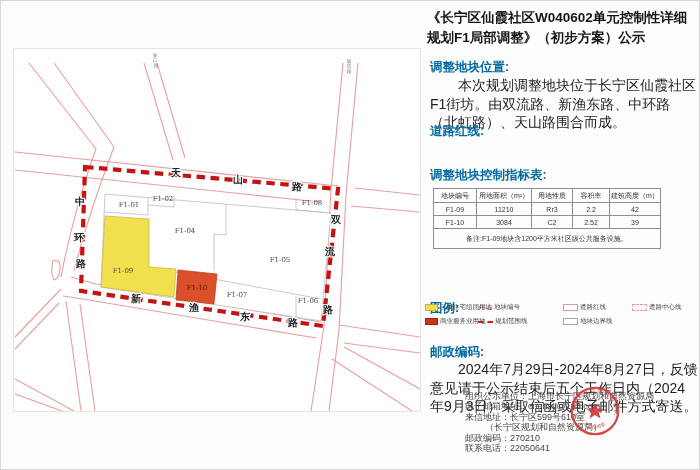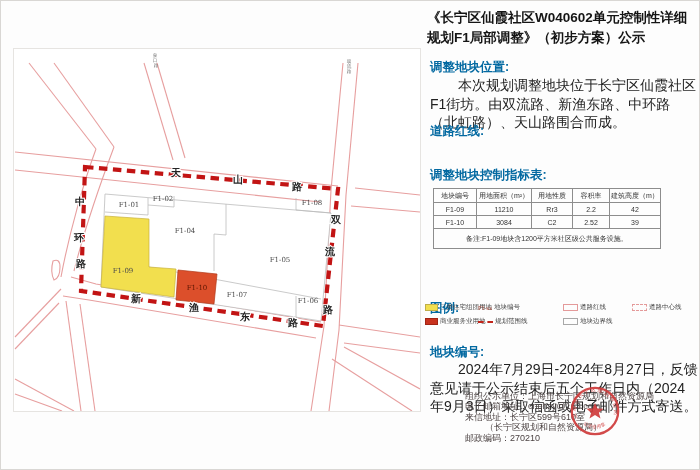--- a/index.html
+++ b/index.html
@@ -206,29 +206,30 @@
       <div class="lg-item" style="left:53px;top:14px">
         <span class="sw sw-plan"></span>
         <span class="lg-label">规划范围线</span>
       </div>
       <div class="lg-item" style="left:138px;top:14px">
         <span class="sw sw-bound"></span>
         <span class="lg-label">地块边界线</span>
       </div>
     </div>
 
-    <div class="abs h2 period-h">地块编号:</div>
+    <div class="abs h2 period-h">邮政编码:</div>
     <div class="abs body-text period-b">2024年7月29日-2024年8月27日，反馈意见请于公示结束后五个工作日内（2024年9月3日）采取信函或电子邮件方式寄送。</div>
 
     <div class="abs contact">
       <div>组织公示单位：上海市长宁区规划和自然资源局</div>
       <div>电子邮箱地址：cnghzy@163.com</div>
       <div>来信地址：长宁区599号610室</div>
       <div class="indent2">（长宁区规划和自然资源局）</div>
       <div>邮政编码：270210</div>
+      <div>联系电话：22050641</div>
     </div>
 
     <svg class="abs stamp" viewBox="0 0 50 50">
       <defs>
         <path id="ringArc" d="M7.9,31.5 A18.2,18.2 0 1 1 42.1,31.5" fill="none"></path>
         <path id="botArc" d="M13,35.5 a15.5,15.5 0 0 0 24,0" fill="none"></path>
       </defs>
       <circle cx="25" cy="25" r="21.5" fill="none" stroke="#cf3b3b" stroke-width="2.1"></circle>
       <text font-size="5" fill="#cf3b3b">
         <textPath href="#ringArc" startOffset="0" textLength="85">上海市长宁区规划和自然资源局</textPath>

